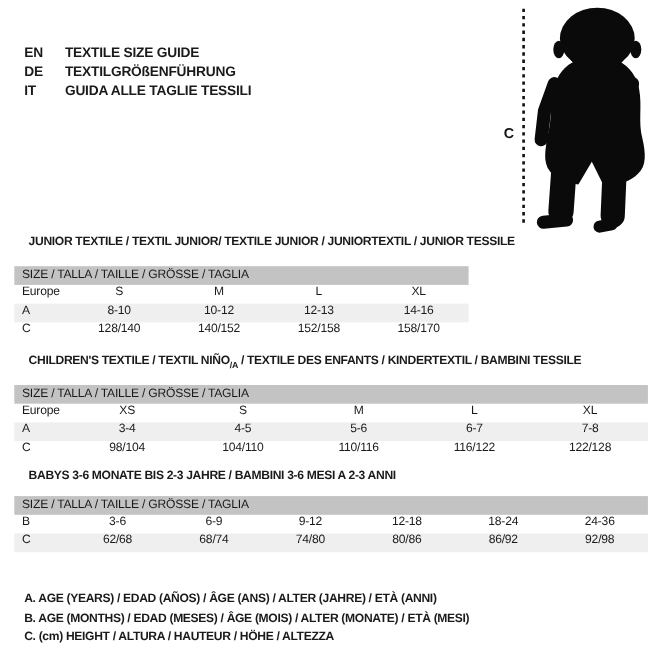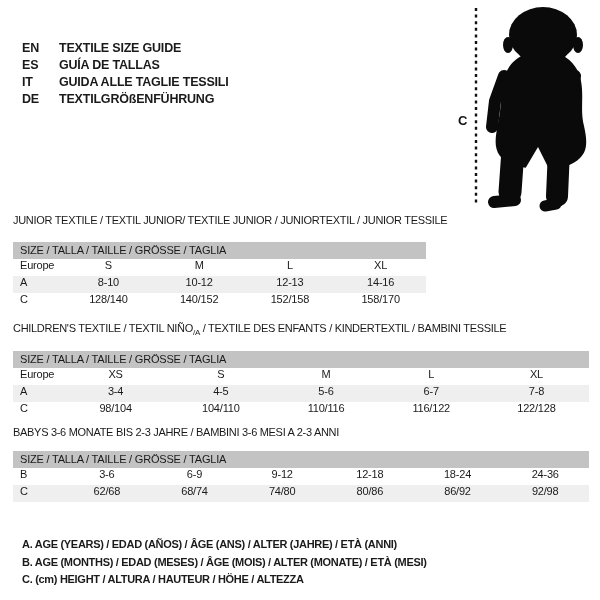--- a/index.html
+++ b/index.html
@@ -18,21 +18,21 @@
   .lang-code{width:37px;}
 
   
   .figure-svg{position:absolute;left:440px;top:0;width:160px;height:215px;}
 
   
   .table-block{position:absolute;left:13px;}
   #tb0{top:213px;width:413px;}
   #tb1{top:321px;width:576px;}
   #tb2{top:425px;width:576px;}
-  .t-title{font-weight:normal;font-size:11px;line-height:14px;letter-spacing:-0.3px;white-space:nowrap;}
+  .t-title{font-weight:bold;font-size:11px;line-height:14px;letter-spacing:-0.3px;white-space:nowrap;margin-left:13px;}
   #tb2 .t-title{white-space:normal;}
   .t-title .sub{font-size:8px;vertical-align:sub;}
   #tb0 .tbl{margin-top:15px;}
   #tb1 .tbl{margin-top:11px;}
   #tb2 .tbl{margin-top:12px;}
   .size-head{height:17px;line-height:17px;background:var(--header-bg);padding-left:7px;font-size:11px;}
   .trow{height:17px;display:flex;font-size:11px;}
   .trow.shaded{background:var(--row-shade);}
   .tlabel{width:50px;padding-left:7px;}
   .tcell{flex:1;text-align:center;}
@@ -43,30 +43,26 @@
 </style>
 </head>
 <body>
 
 <div class="lang-list">
     <div class="lang-row">
       <span class="lang-code">EN</span>
       <span class="lang-title">TEXTILE SIZE GUIDE</span>
     </div>
     <div class="lang-row">
-      <span class="lang-code">ES</span>
-      <span class="lang-title">GUÍA DE TALLAS</span>
+      <span class="lang-code">DE</span>
+      <span class="lang-title">TEXTILGRÖßENFÜHRUNG</span>
     </div>
     <div class="lang-row">
       <span class="lang-code">IT</span>
       <span class="lang-title">GUIDA ALLE TAGLIE TESSILI</span>
-    </div>
-    <div class="lang-row">
-      <span class="lang-code">DE</span>
-      <span class="lang-title">TEXTILGRÖßENFÜHRUNG</span>
     </div>
   </div>
 
 <svg class="figure-svg" viewBox="0 0 160 215">
   <line x1="36" y1="8" x2="36" y2="205" stroke="#111" stroke-width="2.4" stroke-dasharray="3 3.6"></line>
   <text x="18" y="125" font-size="13" font-weight="bold" fill="#111">C</text>
   <g fill="#0a0a0a" stroke="#0a0a0a">
     <path d="M84,55 L122,55 C133,61 139,70 141,81 C144,97 140,111 144,126 C147,139 148,151 140,158 C133,165 123,168 111,169 L95,169 C81,168 66,163 60,156 C53,147 56,135 58,123 C62,107 60,93 64,80 C66,68 74,59 84,55 Z" stroke="none"></path>
     <path d="M85,169 L109,169 L98,147 Z" fill="#ffffff" stroke="none"></path>
     <line x1="73" y1="150" x2="70" y2="192" stroke-width="23" stroke-linecap="round"></line>

